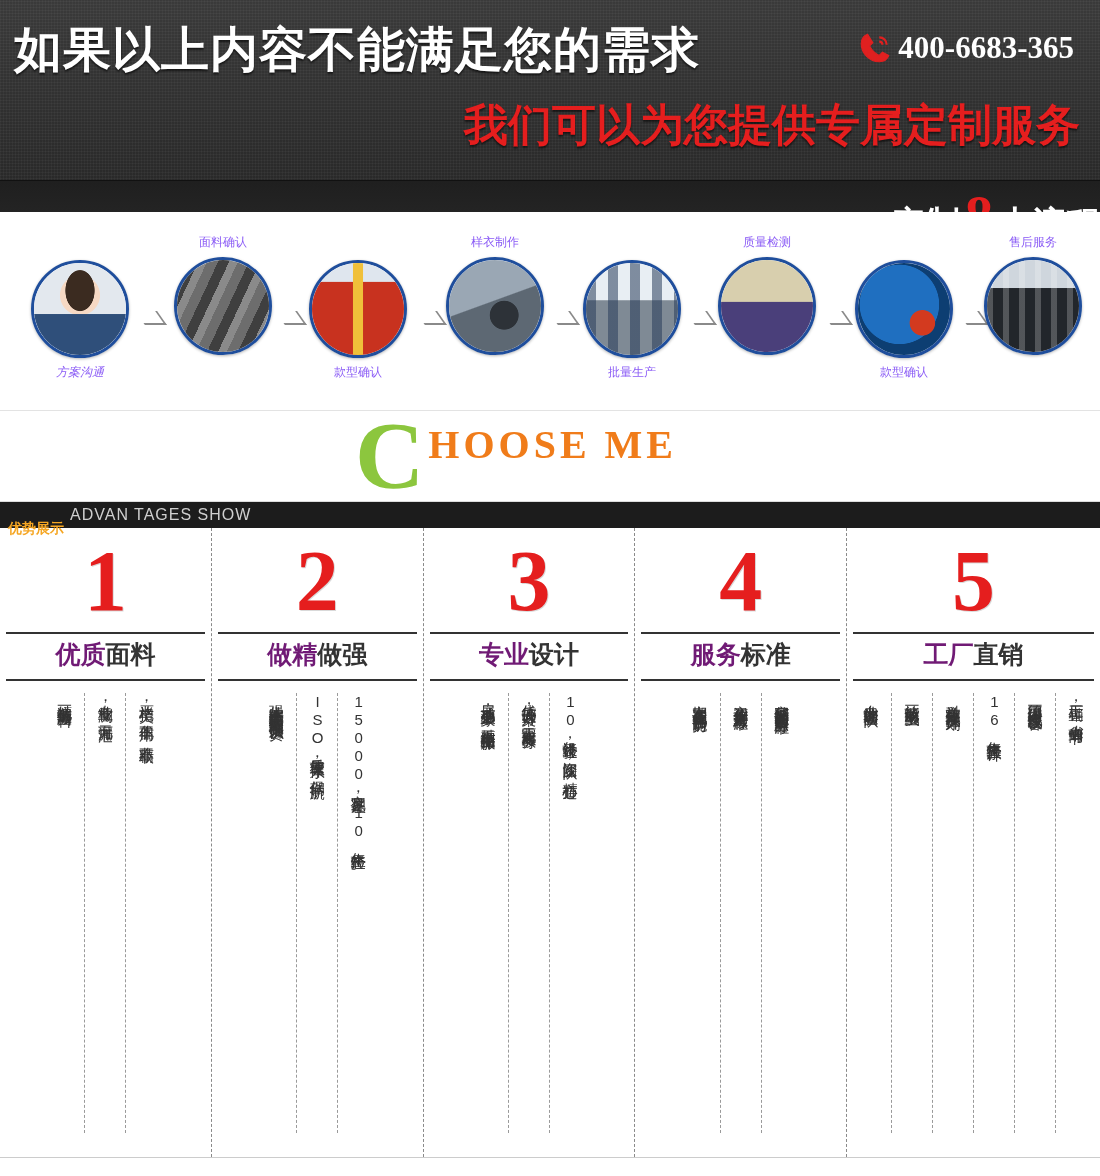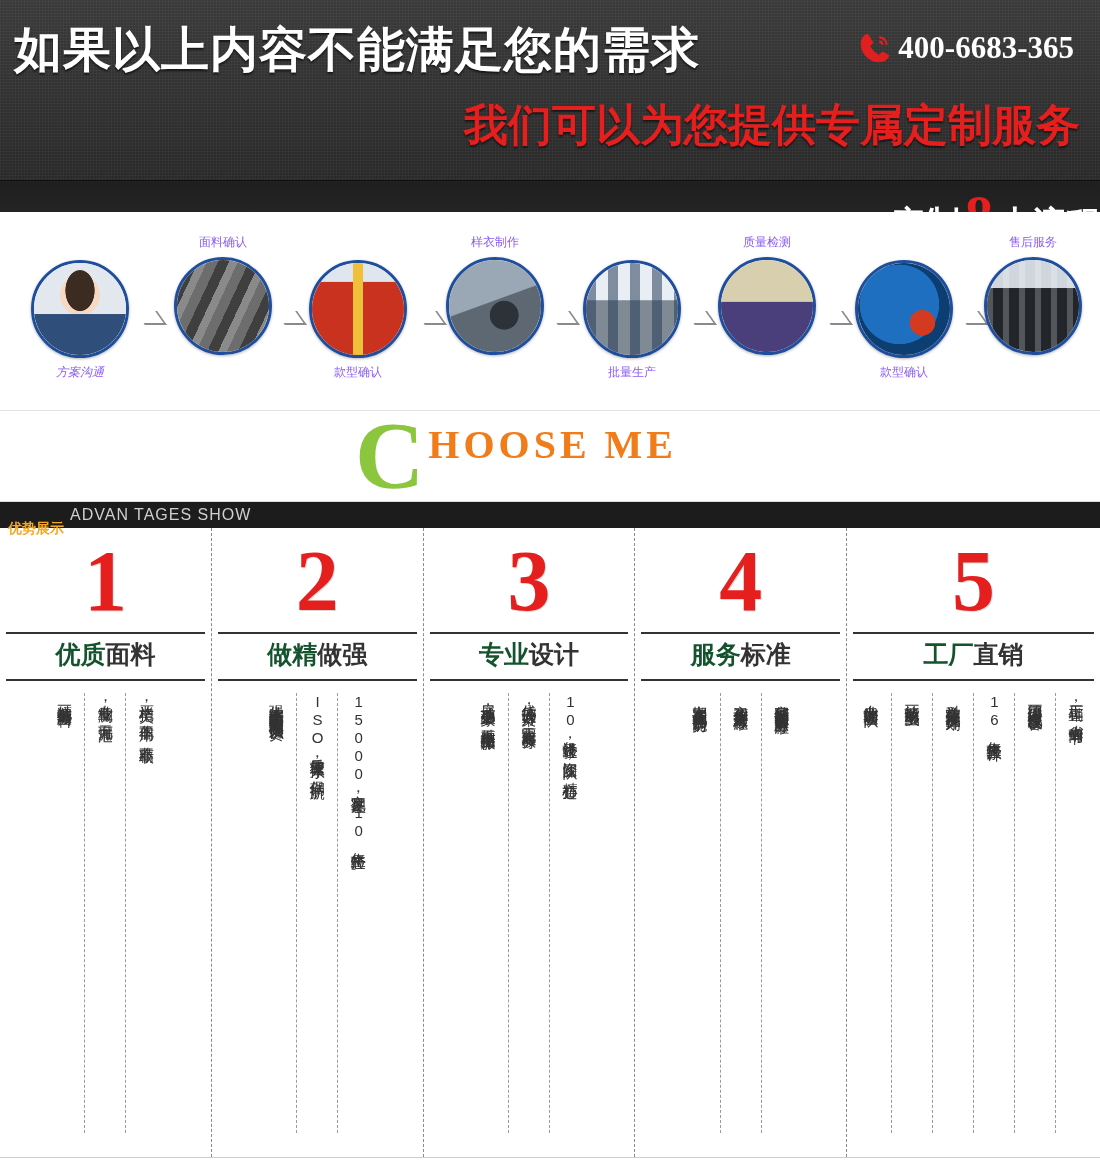--- a/index.html
+++ b/index.html
@@ -134,21 +134,21 @@
     font-size:86px;font-weight:bold;color:#e51e1e;
     text-align:center;line-height:1.05;padding-top:8px;
     text-shadow:1px 1px 0 rgba(0,0,0,.15);
   }
   .title{
     text-align:center;font-size:25px;font-weight:bold;
     padding:4px 0 8px 0;
     border-top:2px solid #333;border-bottom:2px solid #333;
     margin:6px 6px 0 6px;white-space:nowrap;
   }
-  .title .a{color:#14532d;}
+  .title .a{color:#701a75;}
   .title .b{color:#333;}
   .items{
     display:flex;flex-direction:row-reverse;justify-content:center;
     gap:0;padding:12px 4px 24px 4px;min-height:440px;
   }
   .item{
     writing-mode:vertical-rl;
     text-orientation:upright;
     font-size:15px;color:#333;line-height:1.6;
     padding:0 8px;

